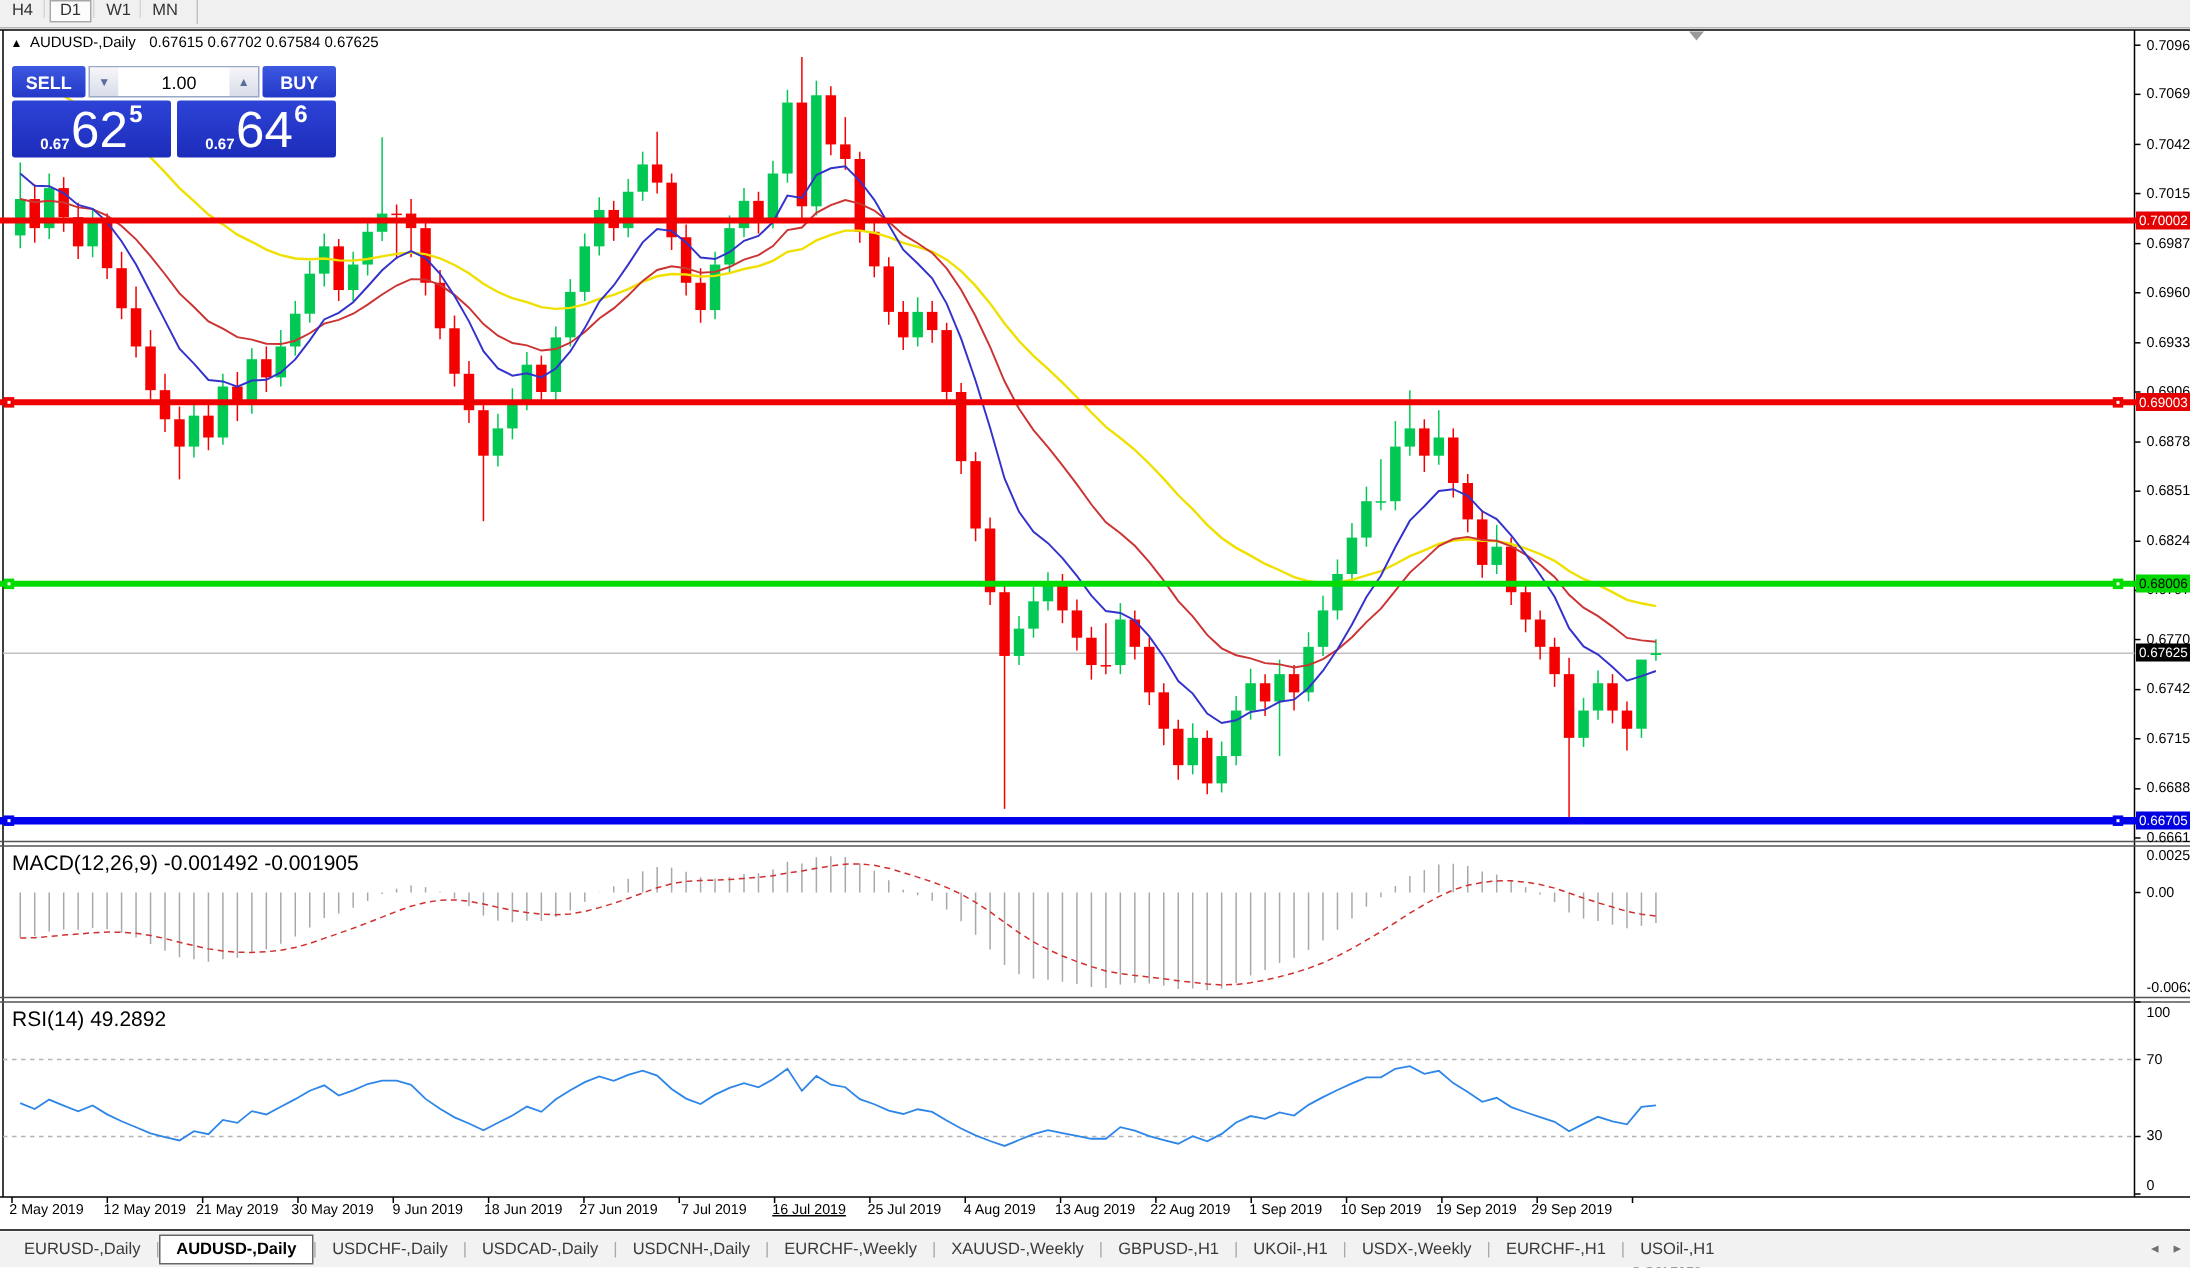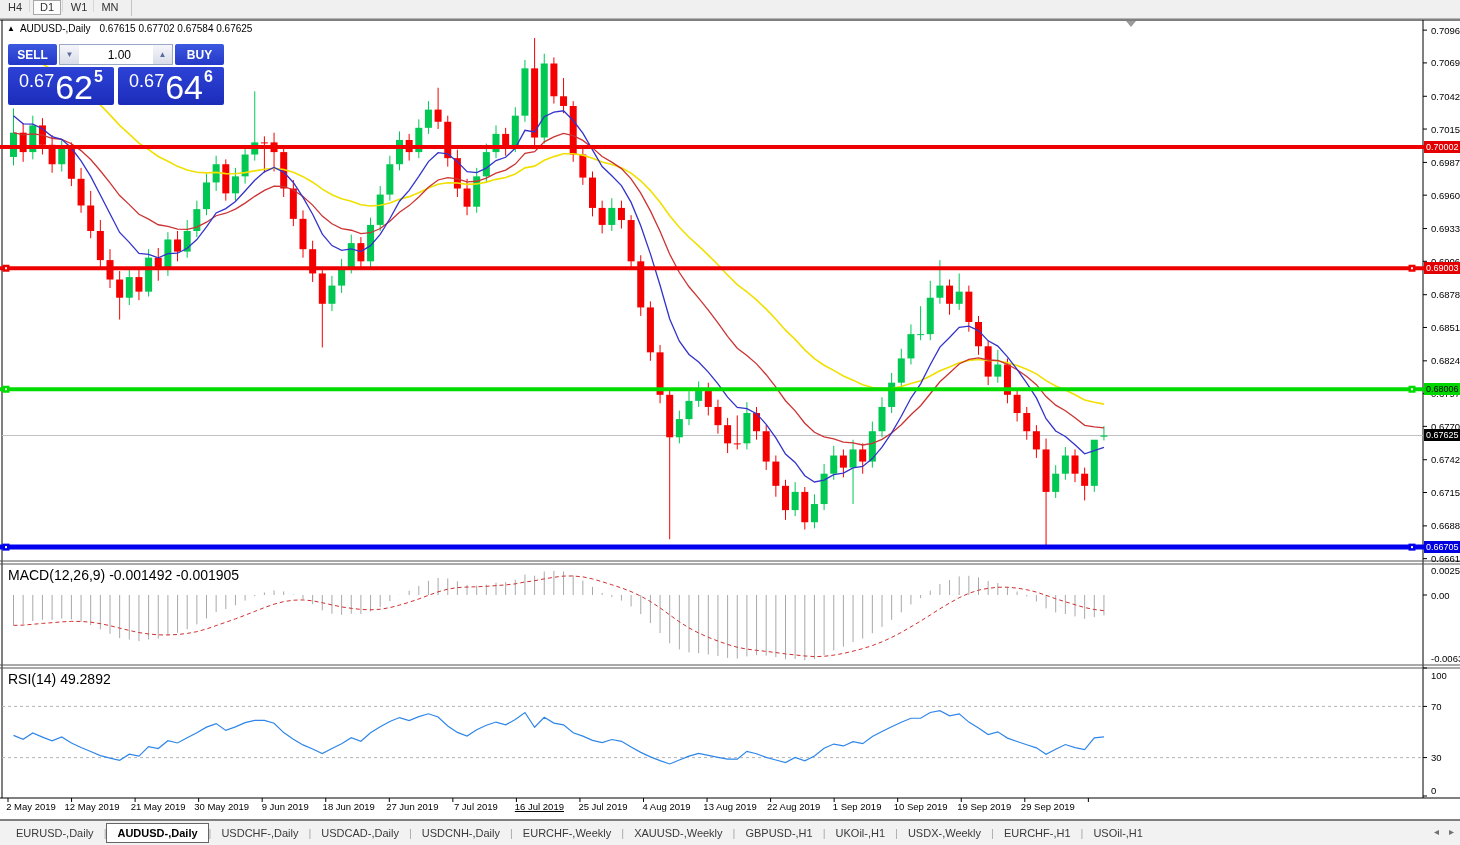--- a/index.html
+++ b/index.html
@@ -22,21 +22,21 @@
   #tp-row1{display:flex;height:21px;}
   .tp-btn{width:58px;background:linear-gradient(#3c58e0,#2438c8);color:#fff;font-size:12px;font-weight:bold;
           display:flex;align-items:center;justify-content:center;border-radius:2px;}
   #tp-vol{flex:1;display:flex;margin:0 2px;border:1px solid #9aa8c8;background:#fff;}
   .spin{width:19px;background:linear-gradient(#f6f6fa,#d9dde9);border:0;color:#5a6b9c;font-size:8px;
         display:flex;align-items:center;justify-content:center;}
   #vol-field{flex:1;border:0;outline:0;font-size:12px;text-align:right;padding-right:22px;width:50px;font-family:"Liberation Sans",sans-serif;}
   #tp-row2{display:flex;margin-top:2px;gap:4px;}
   .big-quote{width:106px;height:38px;background:linear-gradient(#2d43d6,#1c2cba);color:#fff;border-radius:2px;
              display:flex;align-items:flex-end;justify-content:center;padding-bottom:3px;box-sizing:border-box;}
-  .bq-small{font-size:18px;font-weight:normal;margin-bottom:10px;}
+  .bq-small{font-size:10px;font-weight:bold;margin-bottom:0;}
   .bq-big{font-size:34px;line-height:30px;margin:0 1px;}
   .bq-sup{font-size:16px;font-weight:bold;align-self:flex-start;margin-top:1px;}
   
   .pane-label{font-size:14px;color:#000;}
   
   .ax-lbl{position:absolute;font-size:9.5px;color:#000;left:1431px;}
   .ax-badge{position:absolute;left:1424px;width:36px;height:12px;font-size:9px;line-height:12px;padding-left:2px;}
   
   .dt-lbl{position:absolute;top:801px;width:84px;text-align:center;font-size:9.5px;color:#000;}
   
@@ -544,21 +544,21 @@
     <div class="ax-lbl ov" style="top: 752.1px;">30</div>
     <div class="ax-lbl ov" style="top: 784.5px;">0</div>
     <div class="ax-badge ov" style="top: 141px; background: rgb(228, 0, 0); color: rgb(255, 255, 255);">0.70002</div>
     <div class="ax-badge ov" style="top: 262.239px; background: rgb(228, 0, 0); color: rgb(255, 255, 255);">0.69003</div>
     <div class="ax-badge ov" style="top: 383.235px; background: rgb(0, 216, 0); color: rgb(0, 0, 0);">0.68006</div>
     <div class="ax-badge ov" style="top: 429.473px; background: rgb(0, 0, 0); color: rgb(255, 255, 255);">0.67625</div>
     <div class="ax-badge ov" style="top: 541.124px; background: rgb(0, 0, 224); color: rgb(255, 255, 255);">0.66705</div>
   </div>
 <div id="date-axis">
     <div class="dt-lbl" style="left: -11px;">2 May 2019</div>
-    <div class="dt-lbl" style="left: 50px;">12 May 2019</div>
+    <div class="dt-lbl" style="left: 40px; text-align: right;">12 May 2019</div>
     <div class="dt-lbl" style="left: 116.1px;">21 May 2019</div>
     <div class="dt-lbl" style="left: 179.65px;">30 May 2019</div>
     <div class="dt-lbl" style="left: 243.2px;">9 Jun 2019</div>
     <div class="dt-lbl" style="left: 306.75px;">18 Jun 2019</div>
     <div class="dt-lbl" style="left: 370.3px;">27 Jun 2019</div>
     <div class="dt-lbl" style="left: 433.85px;">7 Jul 2019</div>
     <div class="dt-lbl" style="left: 497.4px; text-decoration: underline;">16 Jul 2019</div>
     <div class="dt-lbl" style="left: 560.95px;">25 Jul 2019</div>
     <div class="dt-lbl" style="left: 624.5px;">4 Aug 2019</div>
     <div class="dt-lbl" style="left: 688.05px;">13 Aug 2019</div>

